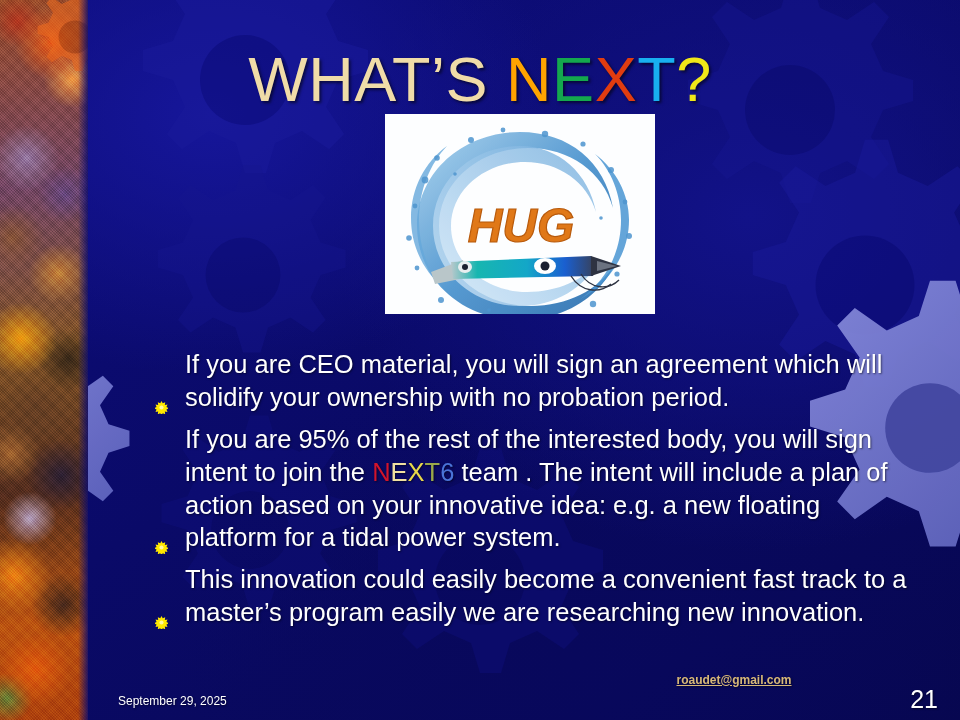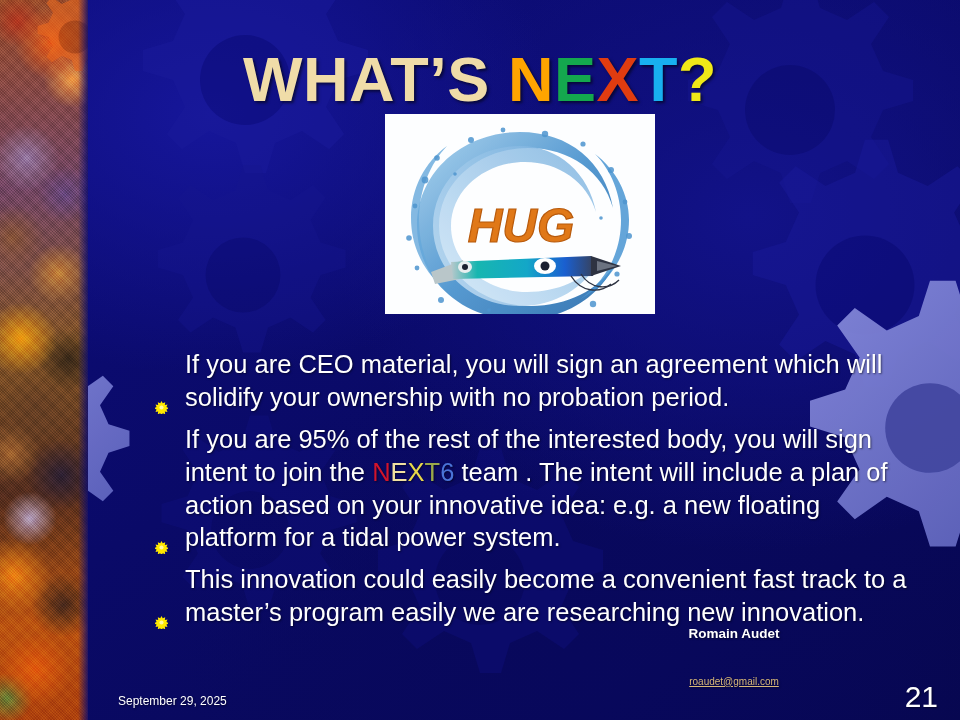--- a/index.html
+++ b/index.html
@@ -96,21 +96,21 @@
     position: absolute;
     left: 0; right: 0;
     top: 48px;
     text-align: center;
     font-size: 63px;
     line-height: 1;
     letter-spacing: .5px;
     white-space: nowrap;
     text-shadow: 2px 2px 3px rgba(0,0,0,.55);
   }
-  .title .seg { display: inline; font-weight: bold; }
+  .title .seg { display: inline; }
 
   
   .picture {
     position: absolute;
     left: 385px; top: 114px;
     width: 270px; height: 200px;
     background: #fdfeff;
     overflow: hidden;
   }
   .picture svg { display: block; }
@@ -157,32 +157,32 @@
   }
   .author-name {
     color: #ffffff;
     font-size: 13.5px;
     font-weight: bold;
     line-height: 1.25;
     text-shadow: 1px 1px 2px rgba(0,0,0,.5);
   }
   .author-email {
     color: #d8b878;
-    font-size: 10px;
-    font-weight: normal;
+    font-size: 12px;
+    font-weight: bold;
     text-decoration: underline;
     line-height: 1.35;
     text-shadow: 1px 1px 2px rgba(0,0,0,.5);
     margin-top: 32px;
   }
   .page-number {
     position: absolute;
     right: 22px; bottom: 6px;
     color: #ffffff;
-    font-size: 30px;
+    font-size: 25px;
     text-shadow: 1px 1px 2px rgba(0,0,0,.5);
     margin-top: 29px;
   }
 </style>
 </head>
 <body>
 
 <div class="slide" style="background-color: rgb(11, 11, 112);">
 
   <div class="gear gear-dark-1">
@@ -370,19 +370,18 @@
       <span class="bullet-text">
         <span style="color: rgb(255, 255, 255);">This innovation could easily become a convenient fast track to a master’s program easily we are researching new innovation.</span>
       </span>
     </div>
 
   </div>
 
   <div class="footer-date">September 29, 2025</div>
 
   <div class="author-block">
-    <div class="author-name">Romain Audet</div>
     <div class="author-email">roaudet@gmail.com</div>
   </div>
 
   <div class="page-number">21</div>
 
 </div>
 
 </body></html>

